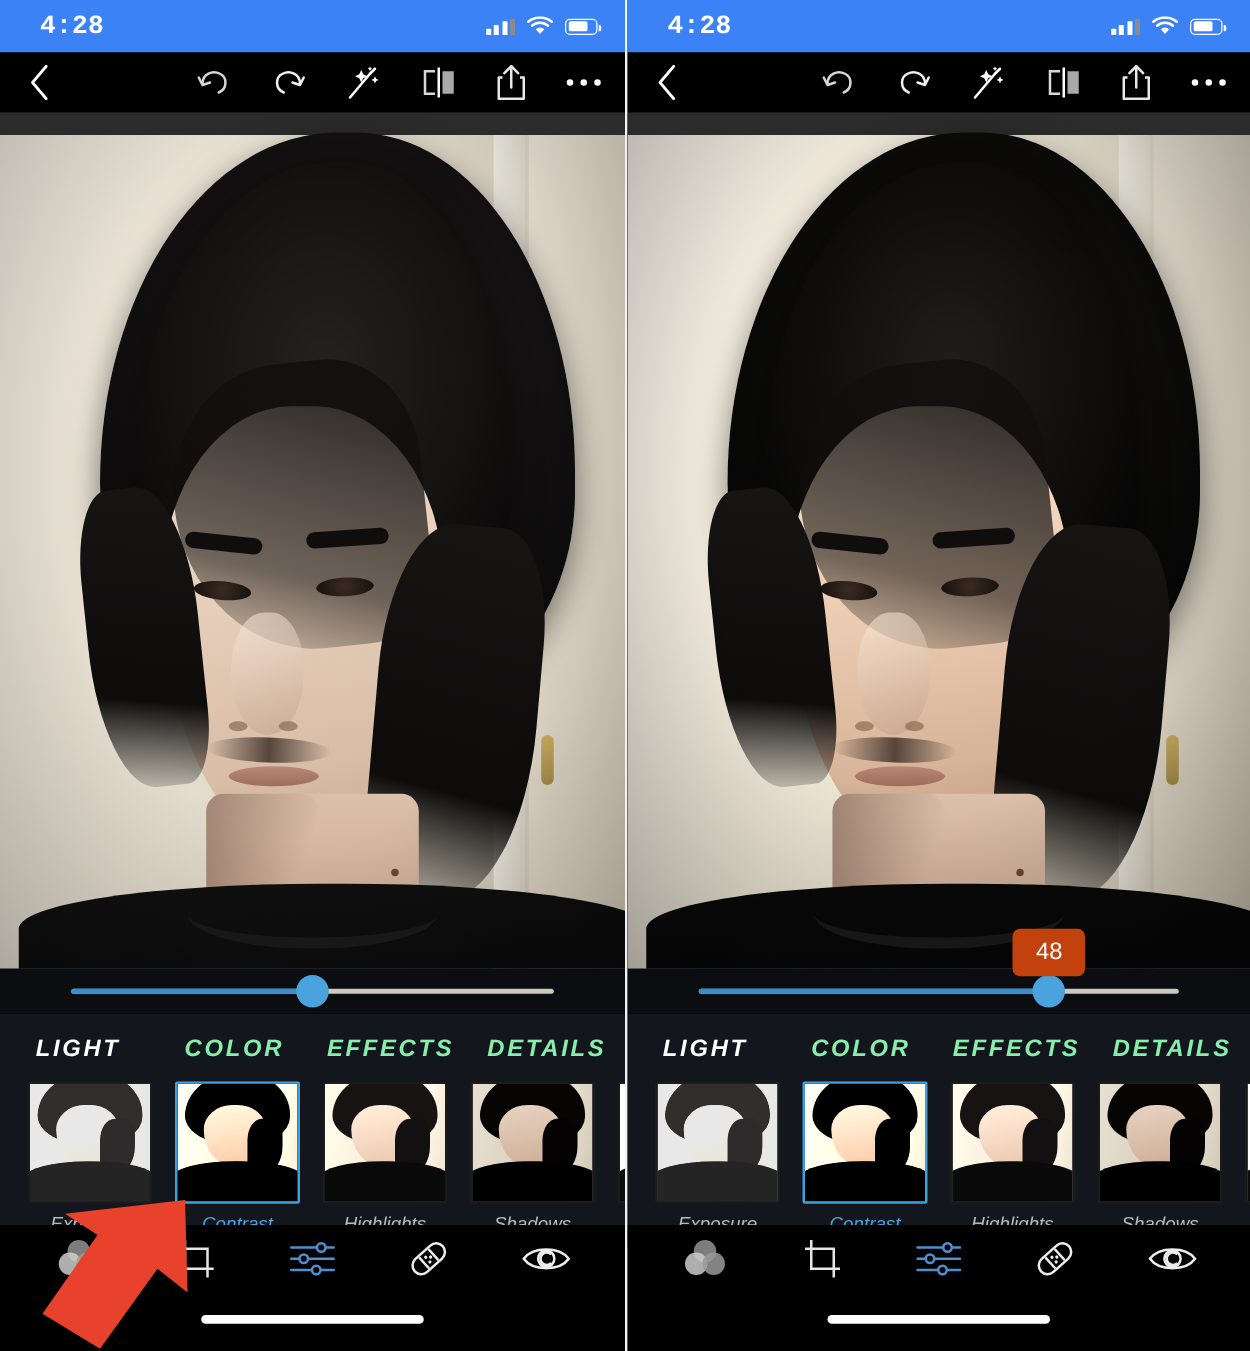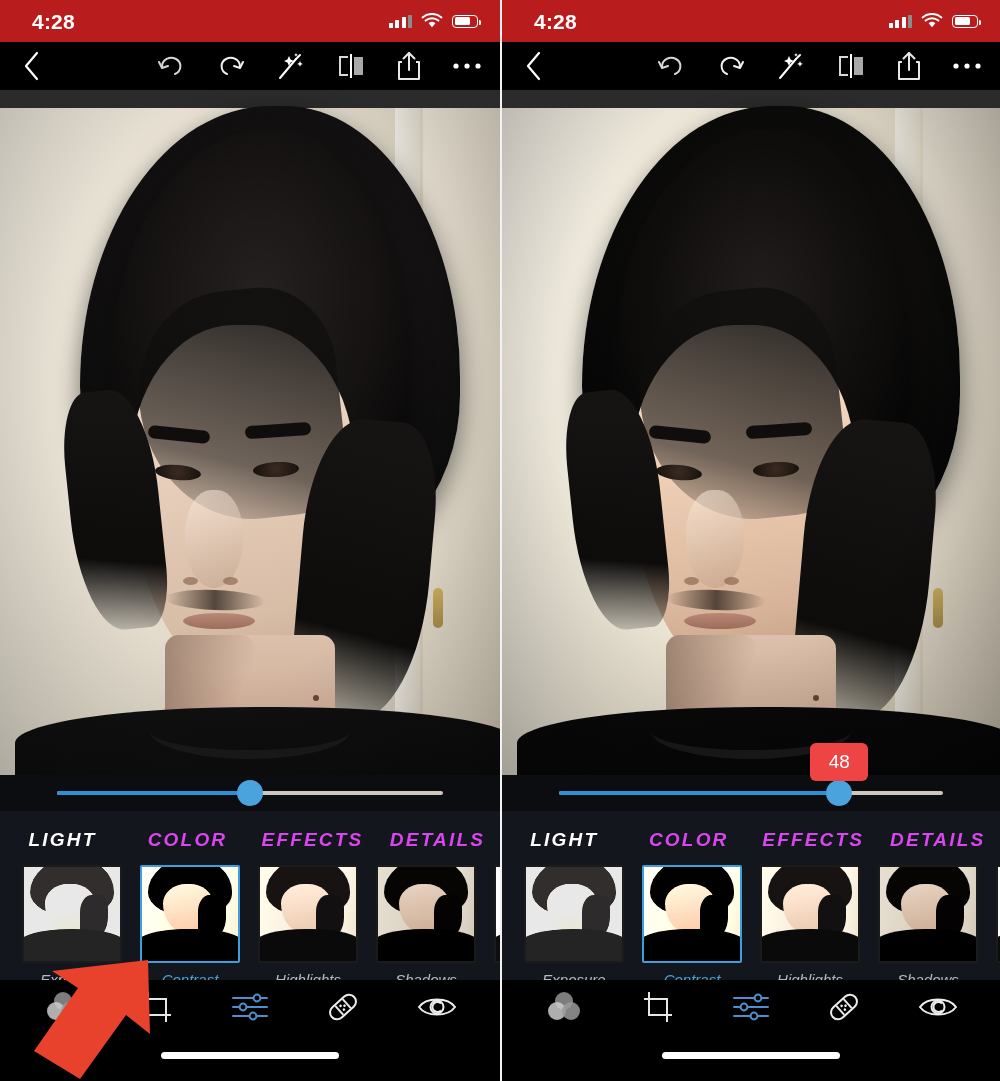--- a/index.html
+++ b/index.html
@@ -3,22 +3,22 @@
 <meta charset="utf-8">
 <style>
   html,body{margin:0;padding:0;background:#000;}
   body{width:1000px;height:1081px;font-family:"Liberation Sans",sans-serif;overflow:hidden;}
   .stage{position:relative;width:1000px;height:1081px;background:#000;display:flex;}
 
   .panel{position:relative;width:500px;height:1081px;background:#000;overflow:hidden;}
   .panel.right{border-left:2px solid #f2f2f2;box-sizing:border-box;}
 
   
-  .statusbar{position:relative;height:42px;background:#b91c1c;display:flex;align-items:center;
-             justify-content:space-between;padding:0 22px 0 32px;box-sizing:border-box;}
+  .statusbar{position:relative;height:42px;background:#3b82f6;display:flex;align-items:center;
+             justify-content:space-between;padding:0 22px 0 32px;box-sizing:border-box;font-family:Liberation Mono, monospace;}
   .clock{color:#fff;font-size:21px;font-weight:bold;letter-spacing:.2px;line-height:1;}
   .status-right{display:flex;align-items:center;gap:9px;}
   .bars{display:flex;align-items:flex-end;gap:2.5px;height:13px;}
   .bars i{display:block;width:4px;background:#fff;border-radius:.5px;}
   .bars i:nth-child(1){height:5px;}
   .bars i:nth-child(2){height:8px;}
   .bars i:nth-child(3){height:11px;}
   .bars i:nth-child(4){height:13px;background:#8b8b8b;}
   .batt{width:26px;height:13px;border:1.6px solid #fff;border-radius:4px;position:relative;
         box-sizing:border-box;padding:1.6px;}
@@ -107,27 +107,27 @@
   .right .photo-vign{background:radial-gradient(ellipse at 50% 42%,transparent 48%,rgba(0,0,0,.34) 100%);}
 
   
   .sliderwrap{position:relative;height:36px;background:#0c0d10;}
   .track{position:absolute;left:57px;right:57px;top:50%;transform:translateY(-50%);
          height:4px;border-radius:2px;background:#cdc8bf;}
   .fill{position:absolute;left:0;top:0;bottom:0;border-radius:2px;background:#2f8fd4;}
   .thumb{position:absolute;top:50%;width:26px;height:26px;margin-left:-13px;border-radius:50%;
          transform:translateY(-50%);background:#4aa3dd;}
   .badge{position:absolute;bottom:14px;width:58px;height:38px;margin-left:-29px;border-radius:6px;
-         background:#ef4444;color:#fff;font-size:19px;display:flex;align-items:center;
+         background:#c2410c;color:#fff;font-size:19px;display:flex;align-items:center;
          justify-content:center;}
 
   
   .editpanel{background:#13161c;height:auto;font-style:italic;}
   .tabs{display:flex;padding:18px 0 14px 0;}
-  .tab{flex:1;text-align:center;font-size:19px;letter-spacing:2.2px;color:#d946ef;font-weight:bold;}
+  .tab{flex:1;text-align:center;font-size:19px;letter-spacing:2.2px;color:#86efac;font-weight:bold;}
   .tab.active{color:#ffffff;}
   .thumbs{display:flex;gap:18px;padding:0 22px 10px 22px;overflow:hidden;}
   .th{width:100px;flex:0 0 auto;}
   .thimg{width:100px;height:98px;border-radius:2px;overflow:hidden;position:relative;
          border:2px solid transparent;box-sizing:border-box;background:#1b1b1b;}
   .th.selected .thimg{border-color:#3d9ee0;}
   .thlabel{text-align:center;font-size:15px;color:#b6bac0;margin-top:8px;}
   .th.selected .thlabel{color:#4aa3dd;}
   .mini{position:absolute;inset:0;overflow:hidden;}
   .mini .mwall{position:absolute;inset:0;background:linear-gradient(100deg,#efe8da,#ded6c4 60%,#cdc4b0);}

